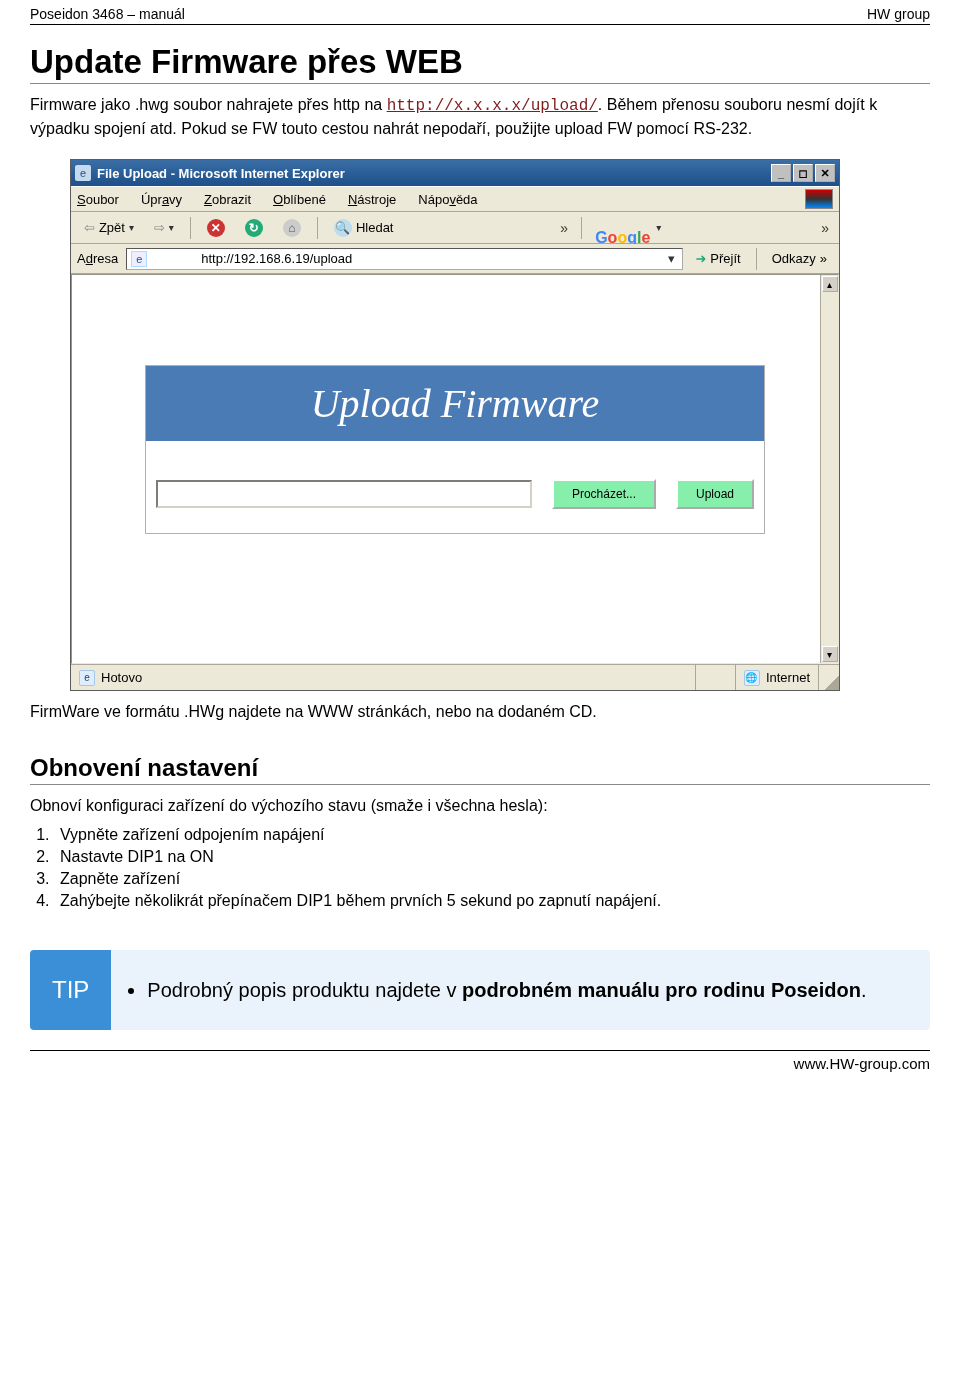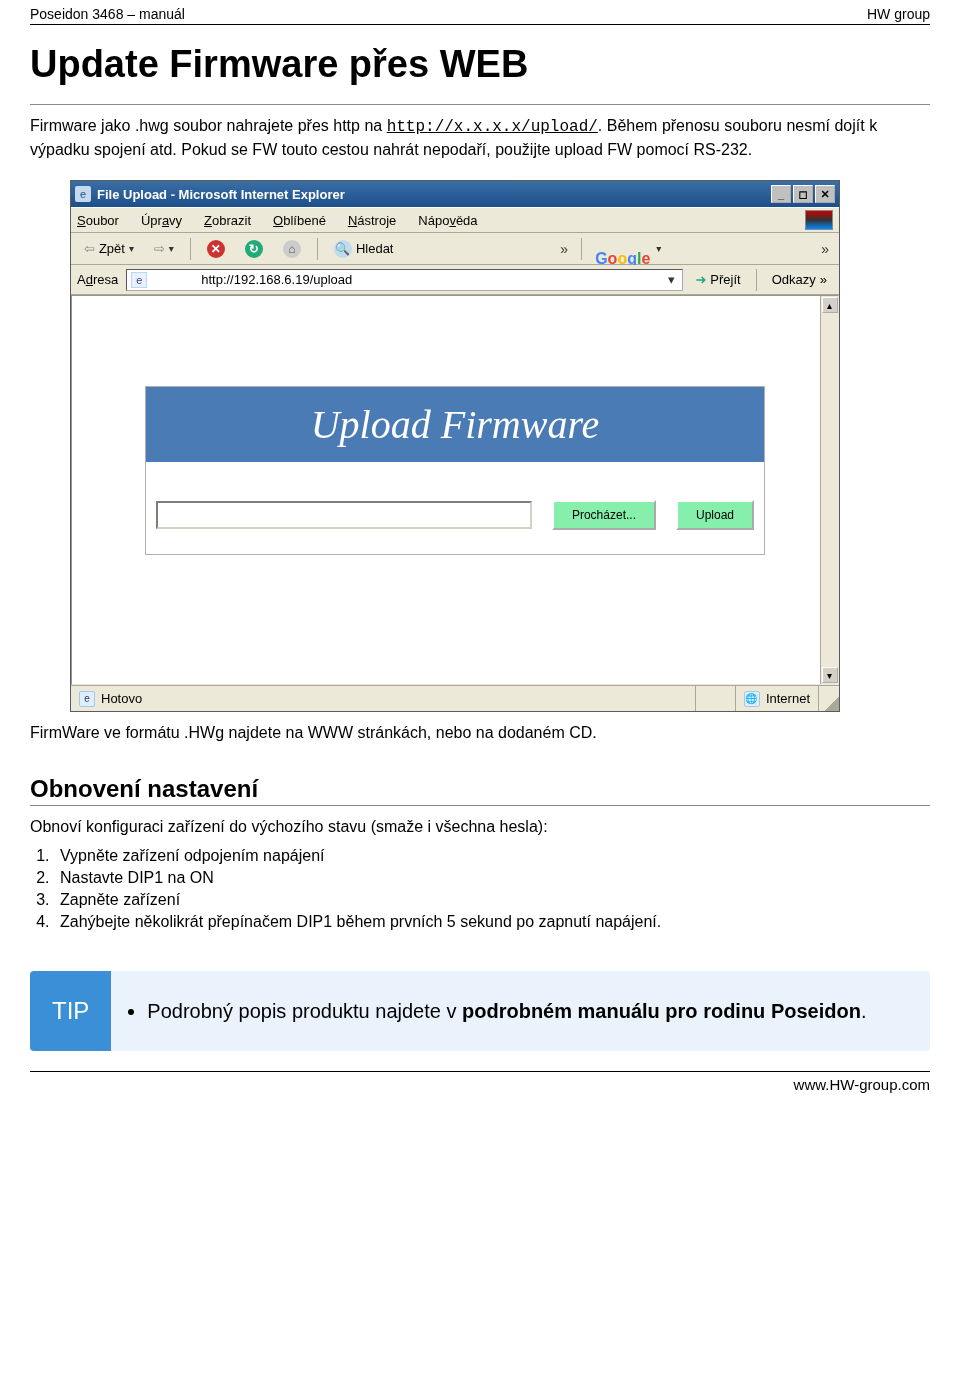--- a/index.html
+++ b/index.html
@@ -12,37 +12,37 @@
     padding: 0 30px 30px 30px;
   }
   .header-row {
     display: flex;
     justify-content: space-between;
     font-size: 14px;
     padding: 6px 0 2px 0;
     border-bottom: 1px solid #000;
   }
   h1 {
-    font-size: 38px;
+    font-size: 33px;
     font-weight: bold;
     margin: 18px 0 6px 0;
     border-bottom: 1px solid #888;
-    padding-bottom: 18px;
+    padding-bottom: 2px;
   }
   h2 {
     font-size: 24px;
     font-weight: bold;
     margin: 31px 0 4px 0;
     border-bottom: 1px solid #888;
     padding-bottom: 2px;
   }
   p { font-size: 16px; margin: 10px 0; line-height: 1.35; }
   .mono-link {
     font-family: "Courier New", monospace;
-    color: #000000;
+    color: #7f1d1d;
   }
   ol { font-size: 16px; margin: 6px 0 6px 24px; padding: 0; }
   ol li { margin: 4px 0; padding-left: 6px; }
 
   
   .ie-window {
     width: 770px;
     margin: 20px 0 10px 40px;
     border: 1px solid #5b5b5b;
     background: #d4d0c8;

